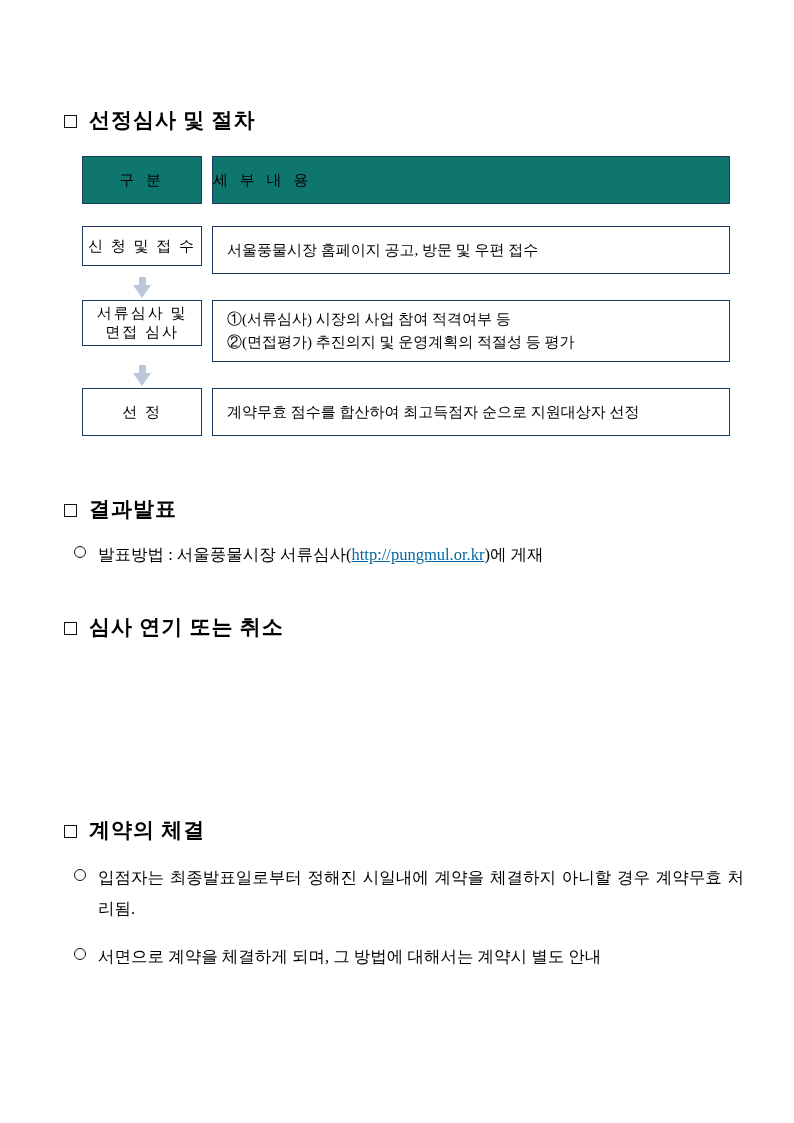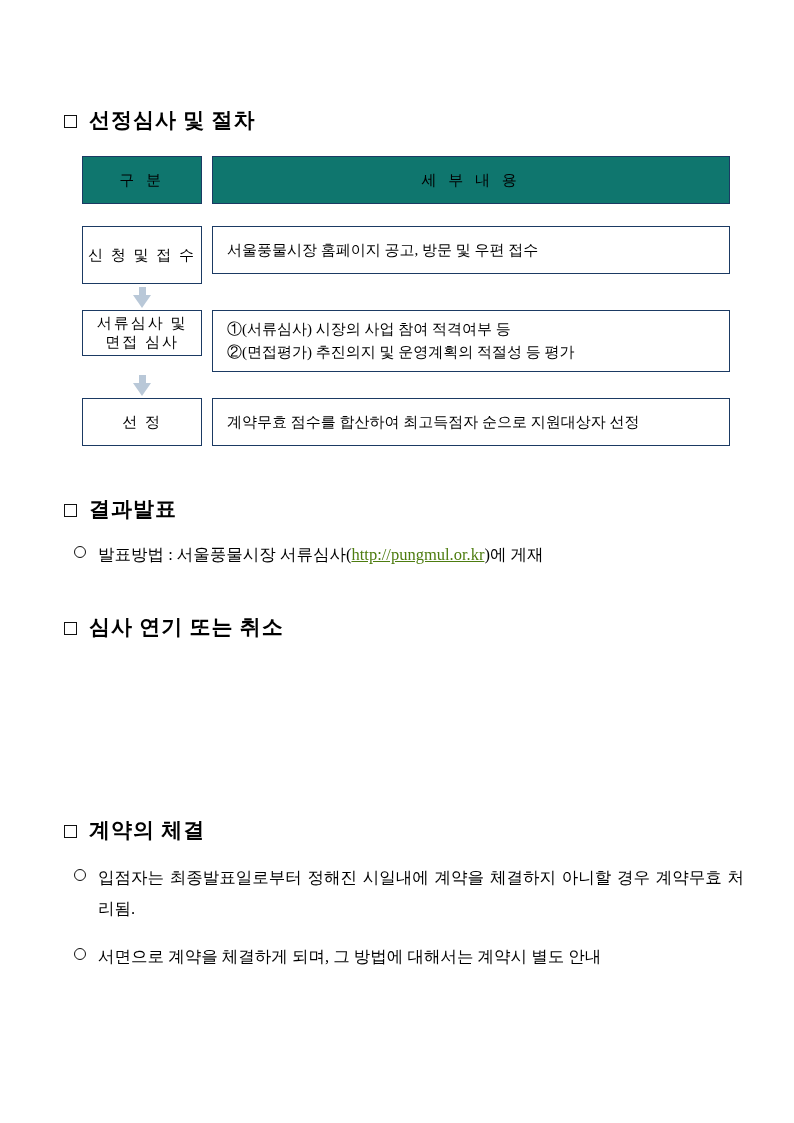--- a/index.html
+++ b/index.html
@@ -59,21 +59,21 @@
     line-height: 1.9;
   }
   .para .text {
     flex: 1;
   }
   .justify {
     text-align: justify;
     text-align-last: left;
   }
   a.link {
-    color: #4d7c0f;
+    color: #0369a1;
   }
 
   
   .flow {
     position: relative;
   }
   .flow-row {
     display: flex;
     align-items: stretch;
     gap: 10px;
@@ -149,28 +149,28 @@
     </div>
   </div>
 
   <div class="flow" style="position:absolute; left:82px; top:156px; width:648px;">
 
     <div class="flow-row">
       <div class="cell left header" style="height:48px;">
         <span>구  분</span>
       </div>
       <div class="cell right header" style="height:48px;">
-        <span style="width:100%; text-align:center;">세 부 내 용</span>
+        <span style="width:100%; text-align:left;">세 부 내 용</span>
       </div>
     </div>
 
     <div class="spacer-md"></div>
 
     <div class="flow-row">
-      <div class="cell left" style="height:58px;">
+      <div class="cell left" style="height:40px;">
         <span>신 청 및 접 수</span>
       </div>
       <div class="cell right" style="height:48px;">
         <div class="lines">
           <div>서울풍물시장 홈페이지 공고, 방문 및 우편 접수</div>
         </div>
       </div>
     </div>
 
     <div class="arrow-wrap">

